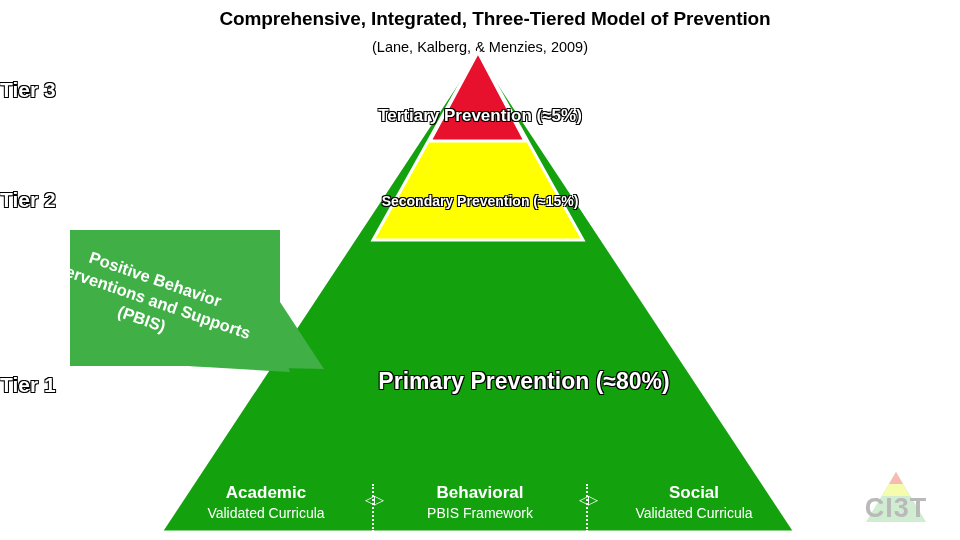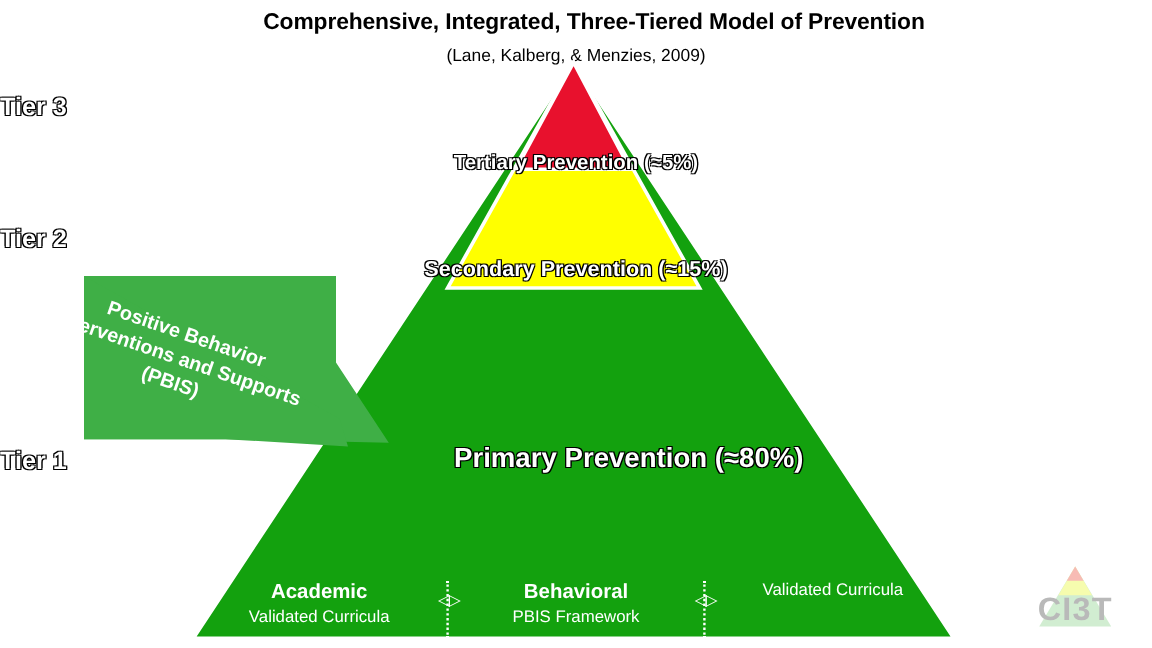--- a/index.html
+++ b/index.html
@@ -64,23 +64,23 @@
     left: 0;
     text-align: center;
     font-weight: bold;
     color: #ffffff;
     text-shadow:
       -1px -1px 0 #000, 1px -1px 0 #000,
       -1px  1px 0 #000, 1px  1px 0 #000;
   }
 
   #tier3-head { top: 78px;  font-size: 21px; }
-  #tier3-sub  { top: 106px; font-size: 17px; margin-top: 20px; }
+  #tier3-sub  { top: 106px; font-size: 17px; }
   #tier2-head { top: 188px; font-size: 21px; }
-  #tier2-sub  { top: 214px; font-size: 18px; }
+  #tier2-sub  { top: 193px; font-size: 14px; }
   #tier1-head { top: 373px; font-size: 21px; }
   #tier1-sub  { top: 368px; font-size: 23px; margin-left: 44px; }
 
   
   #domains {
     position: absolute;
     left: 160px;
     top: 482px;
     width: 640px;
     height: 54px;
@@ -200,20 +200,21 @@
     <div class="arrow-pair">◁▷</div>
   </div>
   <div class="domain">
     <div class="domain-title">Behavioral</div>
     <div class="domain-sub">PBIS Framework</div>
   </div>
   <div class="domain-div">
     <div class="arrow-pair">◁▷</div>
   </div>
   <div class="domain">
+    <div class="domain-title">Social</div>
     <div class="domain-sub">Validated Curricula</div>
   </div>
 </div>
 
 <svg id="pbis-arrow" viewBox="0 0 300 170">
   <polygon points="42,16 252,16 252,88 296,155 160,152 42,152" fill="#3FAF46"></polygon>
   <polygon points="42,16 255,135 262,158 160,152 42,152" fill="#3FAF46"></polygon>
 </svg>
 <div id="pbis-text">
   <div>Positive Behavior</div>

